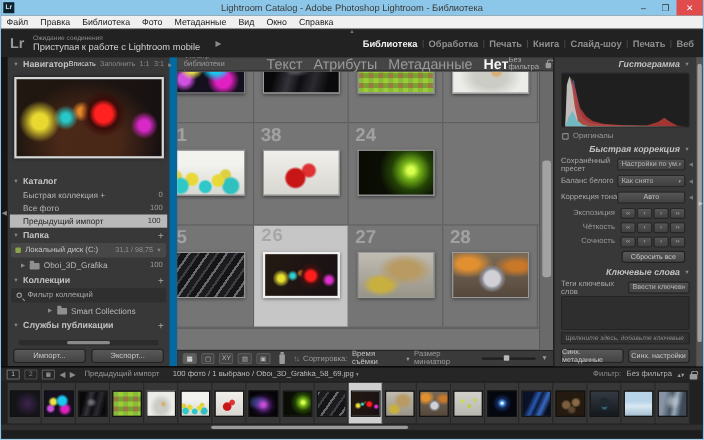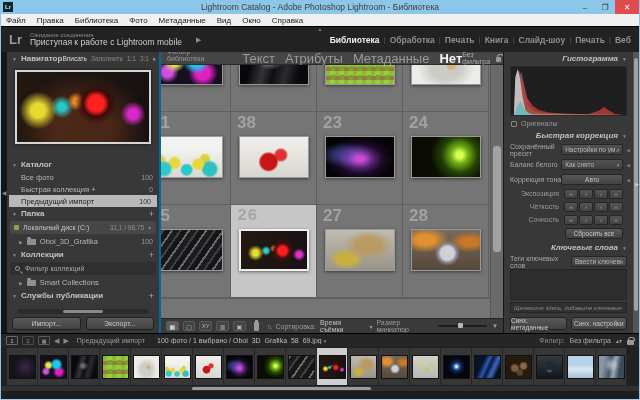--- a/index.html
+++ b/index.html
@@ -29,39 +29,39 @@
   .modules { margin-left:auto; display:flex; align-items:center; padding-right:4px; }
   .modules .m { font-size:8.5px; color:#8f8f8f; font-weight:bold; padding:0 4px; white-space:nowrap; }
   .modules .m.active { color:#f2f2f2; }
   .modules .sep { color:#555; font-size:8px; }
 
   
   .main { flex:0 0 281px; display:flex; min-height:0; background:#1d1d1d; }
   .edgeL { width:6px; background:#151515; display:flex; align-items:center; justify-content:center; color:#888; font-size:6px; }
 
   
-  .lpanel { width:154px; background:#383838; display:flex; flex-direction:column; border-right:2px solid #0369a1; }
+  .lpanel { width:154px; background:#383838; display:flex; flex-direction:column; border-right:7px solid #0369a1; }
   .phead { display:flex; align-items:center; height:13px; padding:0 5px; flex:0 0 13px; }
   .phead .tri { color:#8a8a8a; font-size:5px; margin-right:4px; }
   .phead .ptitle { font-size:8px; font-weight:bold; color:#c2c2c2; }
   .phead .plus { margin-left:auto; color:#aaa; font-size:9px; }
   .zoomopts { margin-left:auto; display:flex; gap:4px; align-items:center; }
   .zo { font-size:6.5px; color:#8a8a8a; }
   .zo.active { color:#ddd; }
   .navprev { margin:5px auto 14px; width:136px; height:74px; border:2px solid #d6d6d6; box-shadow:0 0 4px rgba(0,0,0,.6); }
   .prow { display:flex; align-items:center; height:12px; padding:0 6px 0 14px; font-size:7.5px; color:#b8b8b8; flex:0 0 12px; }
   .prow .cnt { margin-left:auto; color:#9a9a9a; font-size:7px; }
   .prow.selected { background:#b9b9b9; color:#222; margin:0 2px; padding-left:12px; }
   .prow.selected .cnt { color:#333; }
   .drow { display:flex; align-items:center; height:13px; margin:1px 3px; background:#474747; border-radius:2px; padding:0 4px; flex:0 0 13px; }
   .led { width:5px; height:5px; background:#8aa44a; border-radius:1px; margin-right:4px; }
   .drow .dl { font-size:7px; color:#c4c4c4; }
   .drow .du { margin-left:auto; font-size:6.5px; color:#909090; }
   .drow .dv { color:#888; font-size:5px; margin-left:3px; }
-  .frow { display:flex; align-items:center; height:13px; padding:0 6px 0 12px; flex:0 0 13px; }
+  .frow { display:flex; align-items:center; height:13px; padding:0 6px 0 12px; flex:0 0 13px;justify-content:center; }
   .frow .exp { color:#8a8a8a; font-size:5px; margin-right:4px; }
   .ficon { width:9px; height:6px; background:#8f8f8f; border-radius:1px; margin-right:4px; position:relative; }
   .ficon:before { content:""; position:absolute; top:-2px; left:0; width:4px; height:2px; background:#8f8f8f; border-radius:1px 1px 0 0; }
   .frow .fl { font-size:7.5px; color:#b8b8b8; }
   .frow .cnt { margin-left:auto; font-size:7px; color:#9a9a9a; }
   .searchrow { display:flex; align-items:center; height:13px; margin:1px 3px; background:#2f2f2f; border-radius:2px; padding:0 5px; flex:0 0 13px; }
   .mag { width:5px; height:5px; border:1px solid #9a9a9a; border-radius:50%; position:relative; margin-right:5px; }
   .mag:after { content:""; position:absolute; width:3px; height:1px; background:#9a9a9a; transform:rotate(45deg); left:4px; top:5px; }
   .searchrow span { font-size:7px; color:#a8a8a8; }
   .lspacer { flex:1 1 auto; }
@@ -235,26 +235,26 @@
           <span class="zo">▸</span>
         </span>
       </div>
       <div class="navprev" style="background: radial-gradient(circle at 60% 45%, rgb(255, 32, 32) 0px, rgb(255, 32, 32) 9%, rgb(58, 12, 8) 15%, rgba(40, 12, 8, 0) 24%), radial-gradient(circle at 16% 55%, rgb(232, 216, 48) 0px, rgb(232, 216, 48) 6%, rgba(232, 216, 48, 0) 16%), radial-gradient(circle at 34% 50%, rgb(40, 200, 200) 0px, rgb(40, 200, 200) 4%, rgba(40, 200, 200, 0) 12%), radial-gradient(circle at 45% 42%, rgb(232, 136, 40) 0px, rgb(232, 136, 40) 4%, rgba(232, 136, 40, 0) 11%), radial-gradient(circle at 88% 60%, rgb(216, 40, 200) 0px, rgb(216, 40, 200) 4%, rgba(216, 40, 200, 0) 10%), radial-gradient(at 50% 80%, rgba(120, 60, 30, 0.5) 0px, rgba(120, 60, 30, 0.5) 30%, rgba(0, 0, 0, 0) 70%), linear-gradient(110deg, rgb(34, 24, 16), rgb(22, 16, 18));"></div>
 
       <div class="phead">
         <span class="tri">▼</span>
         <span class="ptitle">Каталог</span>
       </div>
       <div class="prow">
+        <span>Быстрая коллекция  +</span>
+        <span class="cnt">0</span>
+      </div>
+      <div class="prow">
         <span>Все фото</span>
         <span class="cnt">100</span>
-      </div>
-      <div class="prow">
-        <span>Быстрая коллекция  +</span>
-        <span class="cnt">0</span>
       </div>
       <div class="prow selected">
         <span>Предыдущий импорт</span>
         <span class="cnt">100</span>
       </div>
 
       <div class="phead">
         <span class="tri">▼</span>
         <span class="ptitle">Папка</span>
         <span class="plus">+</span>
@@ -346,26 +346,20 @@
               <div class="gcell cut">
                 <div class="ginner">
                   <div class="gnum">21</div>
                   <div class="gimg" style="background: radial-gradient(circle at 15% 80%, rgb(46, 200, 200) 0px, rgb(46, 200, 200) 9%, rgba(0, 0, 0, 0) 13%), radial-gradient(circle at 30% 65%, rgb(232, 216, 56) 0px, rgb(232, 216, 56) 9%, rgba(0, 0, 0, 0) 13%), radial-gradient(circle at 48% 82%, rgb(46, 200, 200) 0px, rgb(46, 200, 200) 10%, rgba(0, 0, 0, 0) 14%), radial-gradient(circle at 65% 68%, rgb(232, 216, 56) 0px, rgb(232, 216, 56) 9%, rgba(0, 0, 0, 0) 13%), radial-gradient(circle at 82% 80%, rgb(48, 192, 192) 0px, rgb(48, 192, 192) 10%, rgba(0, 0, 0, 0) 14%), radial-gradient(circle at 75% 55%, rgb(221, 208, 64) 0px, rgb(221, 208, 64) 7%, rgba(0, 0, 0, 0) 11%), radial-gradient(circle at 8% 60%, rgb(224, 208, 64) 0px, rgb(224, 208, 64) 7%, rgba(0, 0, 0, 0) 11%), linear-gradient(rgb(242, 242, 238) 30%, rgb(216, 216, 210));"></div>
                 </div>
               </div>
               <div class="gcell">
                 <div class="ginner">
                   <div class="gnum">38</div>
                   <div class="gimg" style="background: radial-gradient(circle at 42% 62%, rgb(200, 22, 22) 0px, rgb(200, 22, 22) 17%, rgba(200, 22, 22, 0) 22%), radial-gradient(circle at 60% 45%, rgb(224, 50, 50) 0px, rgb(224, 50, 50) 11%, rgba(224, 50, 50, 0) 16%), linear-gradient(rgb(240, 239, 235), rgb(216, 214, 208));"></div>
-                </div>
-              </div>
-              <div class="gcell">
-                <div class="ginner">
-                  <div class="gnum">23</div>
-                  <div class="gimg" style="background: radial-gradient(at 50% 55%, rgba(220, 80, 230, 0.9) 0px, rgba(220, 80, 230, 0.9) 8%, rgba(150, 60, 200, 0.55) 28%, rgba(80, 30, 120, 0.25) 48%, rgba(0, 0, 0, 0) 70%), radial-gradient(at 30% 45%, rgba(80, 120, 220, 0.5) 0px, rgba(80, 120, 220, 0.5) 15%, rgba(0, 0, 0, 0) 40%), rgb(6, 4, 8);"></div>
                 </div>
               </div>
               <div class="gcell">
                 <div class="ginner">
                   <div class="gnum">24</div>
                   <div class="gimg" style="background: radial-gradient(circle at 70% 45%, rgb(216, 255, 80) 0px, rgb(216, 255, 80) 6%, rgba(150, 230, 30, 0.75) 16%, rgba(80, 160, 10, 0.35) 34%, rgba(0, 0, 0, 0) 55%), linear-gradient(90deg, rgb(10, 12, 4), rgb(12, 18, 4));"></div>
                 </div>
               </div>
             </div>
             <div class="grow r-mid">

